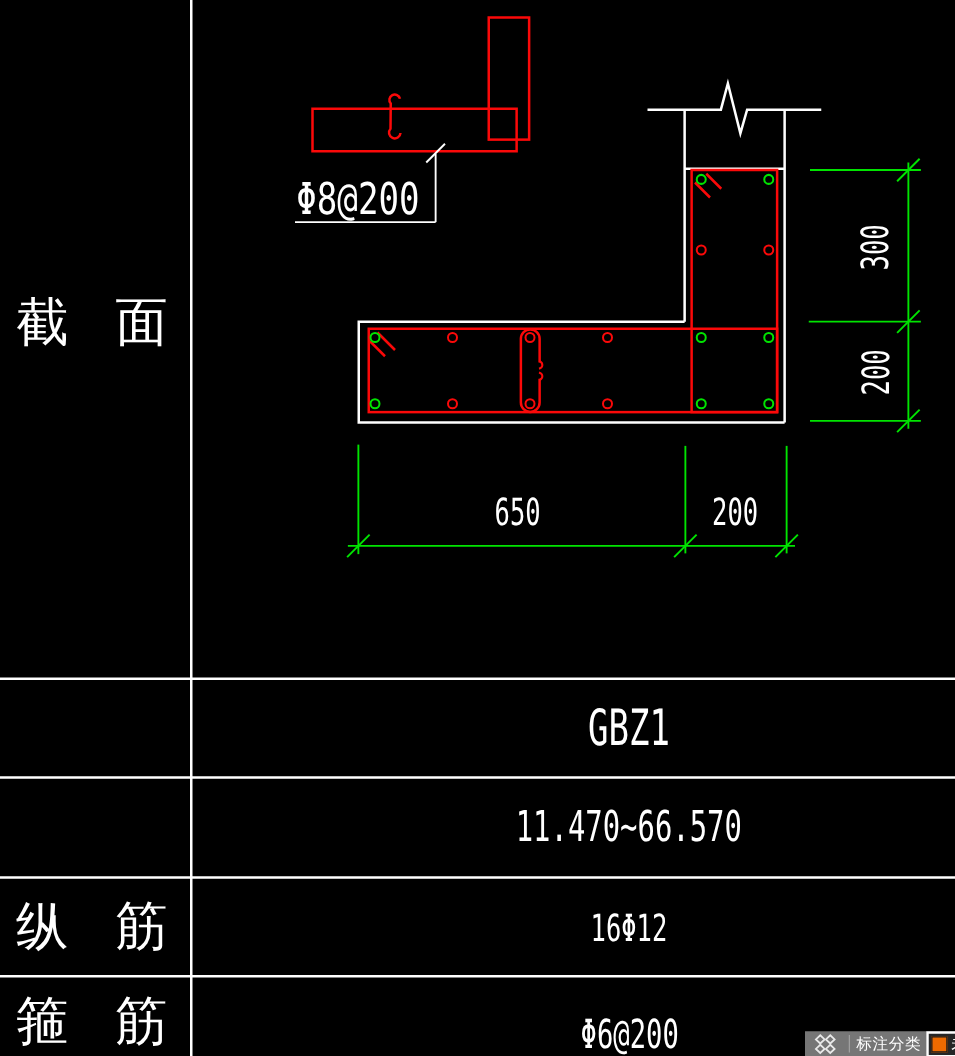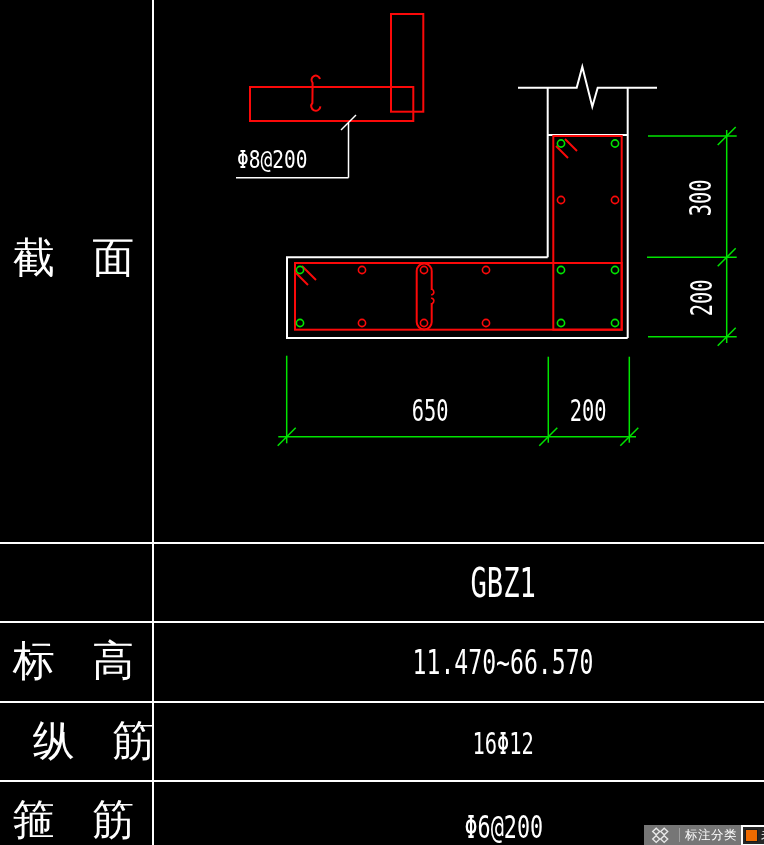--- a/index.html
+++ b/index.html
@@ -128,41 +128,40 @@
       <line x1="648" y1="136" x2="736.7" y2="136"></line>
       <line x1="647" y1="257.3" x2="736.7" y2="257.3"></line>
       <line x1="648" y1="336.7" x2="736.7" y2="336.7"></line>
       <line x1="726.7" y1="130" x2="726.7" y2="343"></line>
       <line x1="717.7" y1="145" x2="735.7" y2="127"></line>
       <line x1="717.7" y1="266.3" x2="735.7" y2="248.3"></line>
       <line x1="717.7" y1="345.7" x2="735.7" y2="327.7"></line>
     </g>
   </svg>
 
-  <div class="cad" style="left:237px; top:146px; font-size:25px; line-height:28px;">
+  <div class="cad" style="left:237px; top:146px; font-size:35px; line-height:28px;">
     <span class="sql">Φ8@200</span>
   </div>
 
-  <div class="cad dim" style="left:370px; top:396px;">
+  <div class="cad dim" style="left:354px; top:396px;">
     <span class="sq">650</span>
   </div>
   <div class="cad dim" style="left:528px; top:396px;">
     <span class="sq">200</span>
   </div>
   <div class="cad dim dim-vert" style="left:641px; top:183px;">
     <span class="sq">300</span>
   </div>
   <div class="cad dim dim-vert" style="left:642px; top:283px;">
     <span class="sq">200</span>
   </div>
 
   <div class="cad row-label" style="top:235px;">截 面</div>
-  <div class="cad row-label" style="top:638px;">标 高</div>
-  <div class="cad row-label" style="top:718px;padding-left:20px;">纵 筋</div>
-  <div class="cad row-label" style="top:797px;">箍 筋</div>
+  <div class="cad row-label" style="top:718px;">纵 筋</div>
+  <div class="cad row-label" style="top:797px;font-family:Liberation Mono, monospace;">箍 筋</div>
 
   <div class="cad row-value" style="top:563px; font-size:40px; line-height:40px;">
     <span class="sq">GBZ1</span>
   </div>
   <div class="cad row-value" style="top:645px; font-size:34px; line-height:34px;">
     <span class="sq">11.470~66.570</span>
   </div>
   <div class="cad row-value" style="top:729px; font-size:30px; line-height:30px;">
     <span class="sq">16Φ12</span>
   </div>

